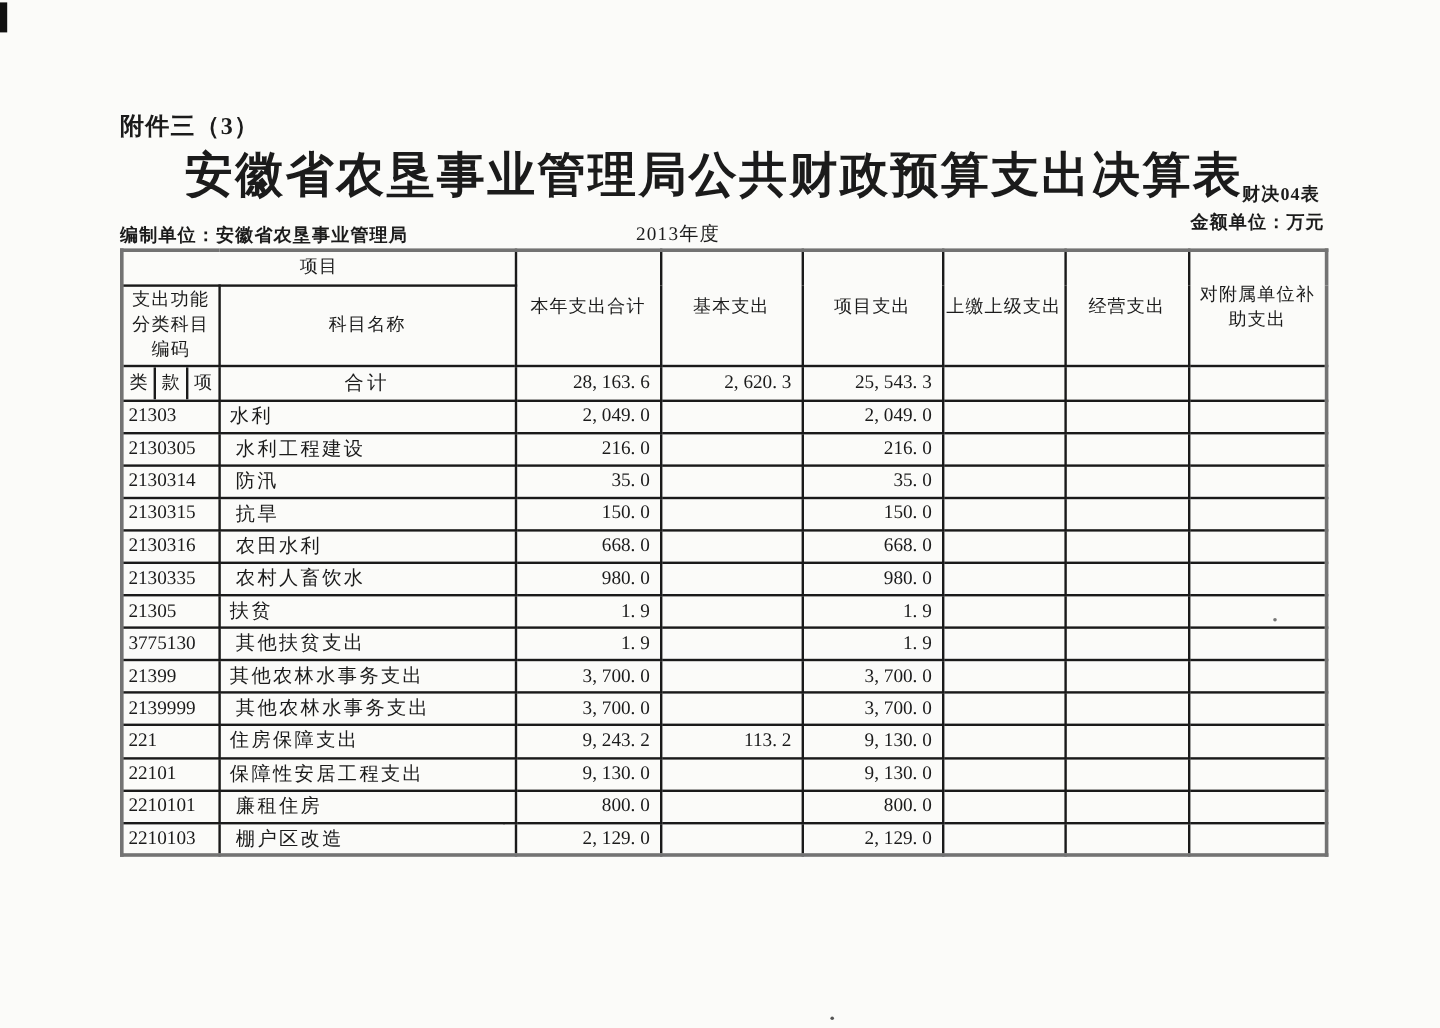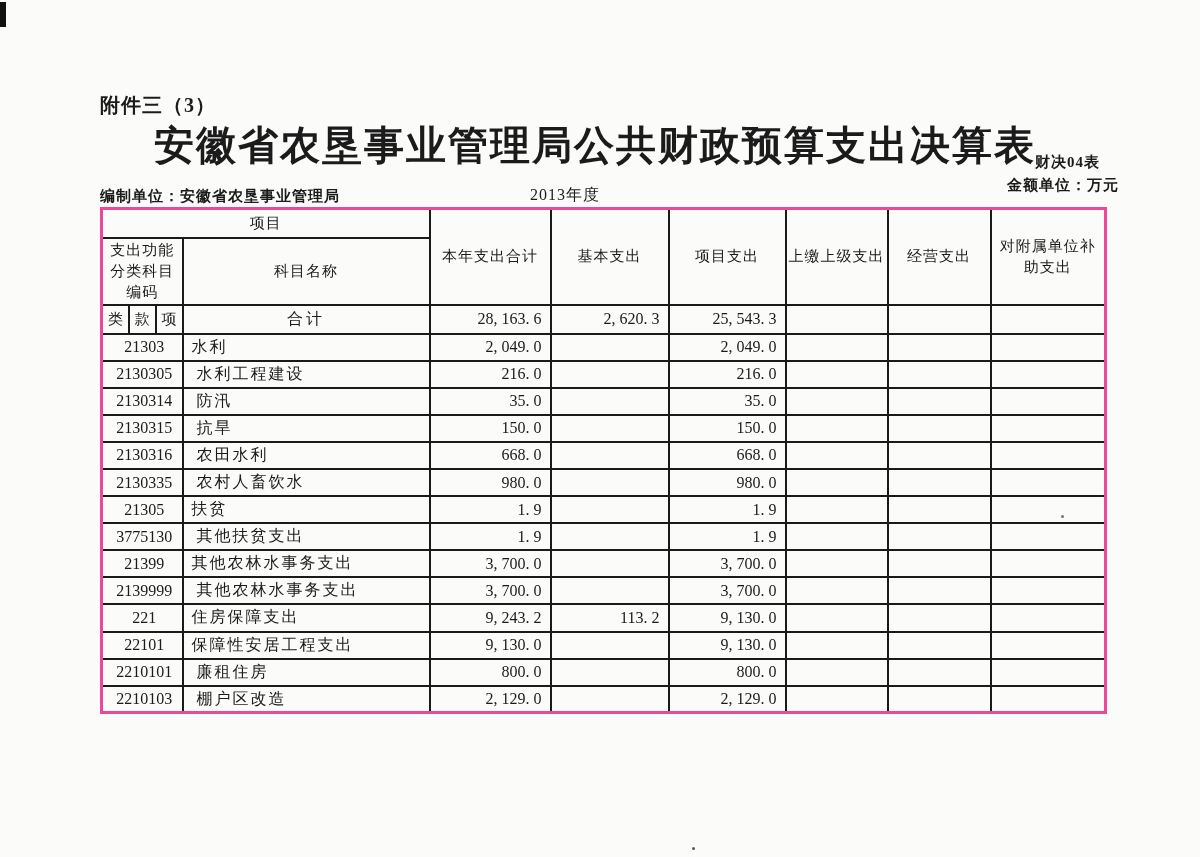--- a/index.html
+++ b/index.html
@@ -28,57 +28,57 @@
     position: absolute; left: 0; right: 10px; top: 118px;
     text-align: center;
     font-family: "Liberation Sans", sans-serif;
     font-size: 40px; font-weight: 700; letter-spacing: 2px;
   }
   .form-code {
     position: absolute; right: 100px; top: 153px;
     font-size: 15px; font-weight: 600; letter-spacing: 1px;
   }
   .unit-line {
-    position: absolute; right: 81px; top: 176px;
+    position: absolute; right: 96px; top: 176px;
     font-size: 15px; font-weight: 600; letter-spacing: 1px;
   }
   .prepared {
     position: absolute; left: 100px; top: 187px;
     font-size: 15px; font-weight: 600; letter-spacing: 1px;
   }
   .period {
     position: absolute; left: 530px; top: 185px;
     font-size: 16px; letter-spacing: 1px;
   }
 
   table.budget {
     position: absolute; left: 100px; top: 207px;
     width: 1004px;
     border-collapse: collapse;
     table-layout: fixed;
-    border: 3px solid #ec4899;
+    border: 3px solid #737373;
   }
   .budget th, .budget td {
     border: 2px solid #1a1a1a;
     font-weight: normal;
     font-size: 15px;
     padding: 0;
     overflow: hidden;
   }
   .budget thead th {
     text-align: center; vertical-align: middle;
     letter-spacing: 1px;
     line-height: 21px;
     padding: 0 2px;
   }
   .budget thead tr.r1 { height: 29px; }
   .budget thead tr.r2 { height: 67px; }
   .budget tbody tr { height: 27.1px; }
   .budget tbody td { font-size: 16px; }
-  .budget td.code { text-align: center; padding-left: 4px; margin-top: 36px; }
+  .budget td.code { text-align: left; padding-left: 4px; margin-top: 36px; }
   .budget td.name { text-align: left; padding-left: 8px; letter-spacing: 2px; }
   .budget td.name.indent { padding-left: 13px; }
   .budget td.name.total-name { text-align: center; padding-left: 0; letter-spacing: 3px; }
   .budget td.val { text-align: right; padding-right: 8px; }
   .budget td.code-split { padding: 0; }
   .code-split .split-wrap { display: flex; width: 100%; height: 100%; align-items: stretch; }
   .code-split .split-wrap span {
     flex: 1; text-align: center; line-height: 27px; font-size: 15px;
   }
   .code-split .split-wrap span + span { border-left: 2px solid #1a1a1a; }

